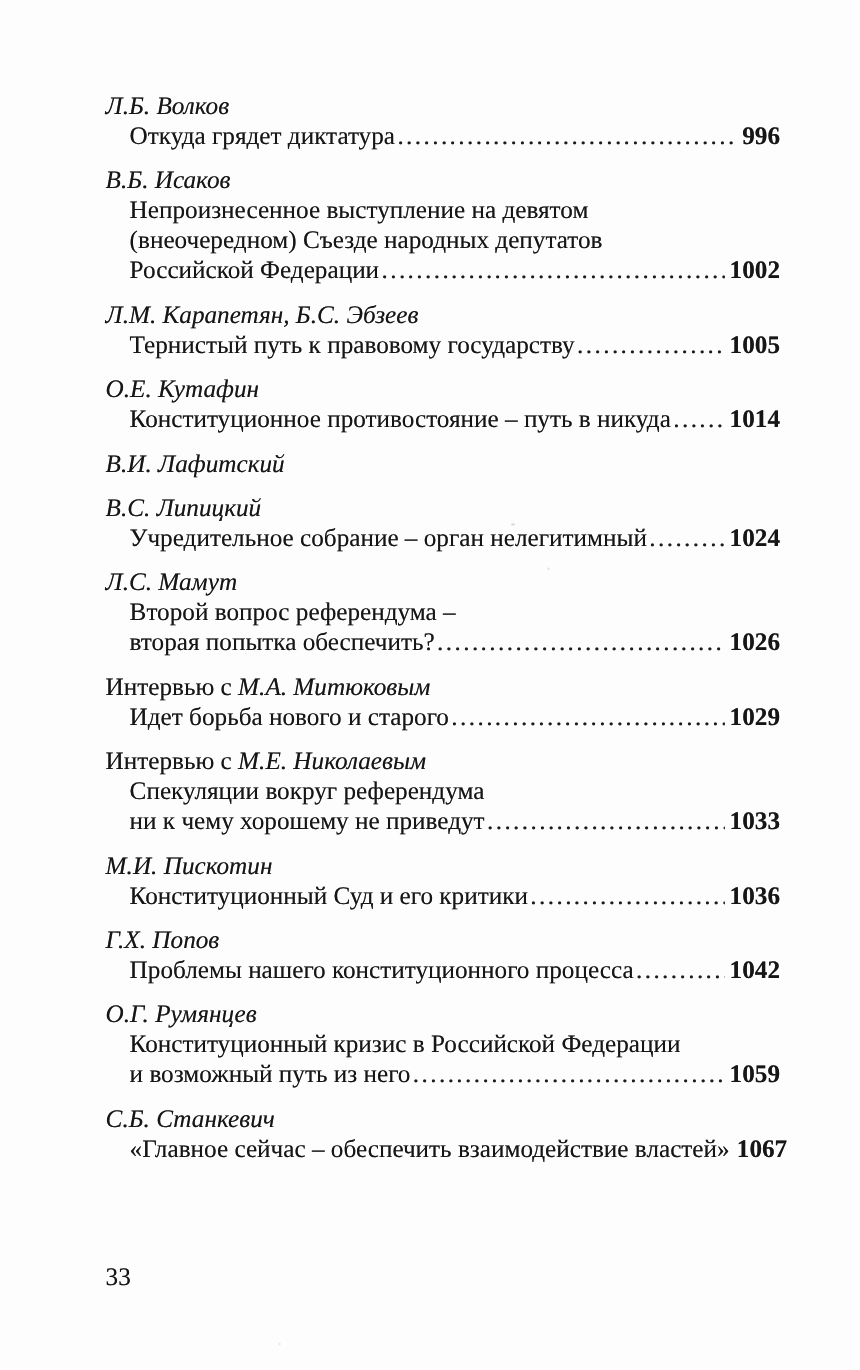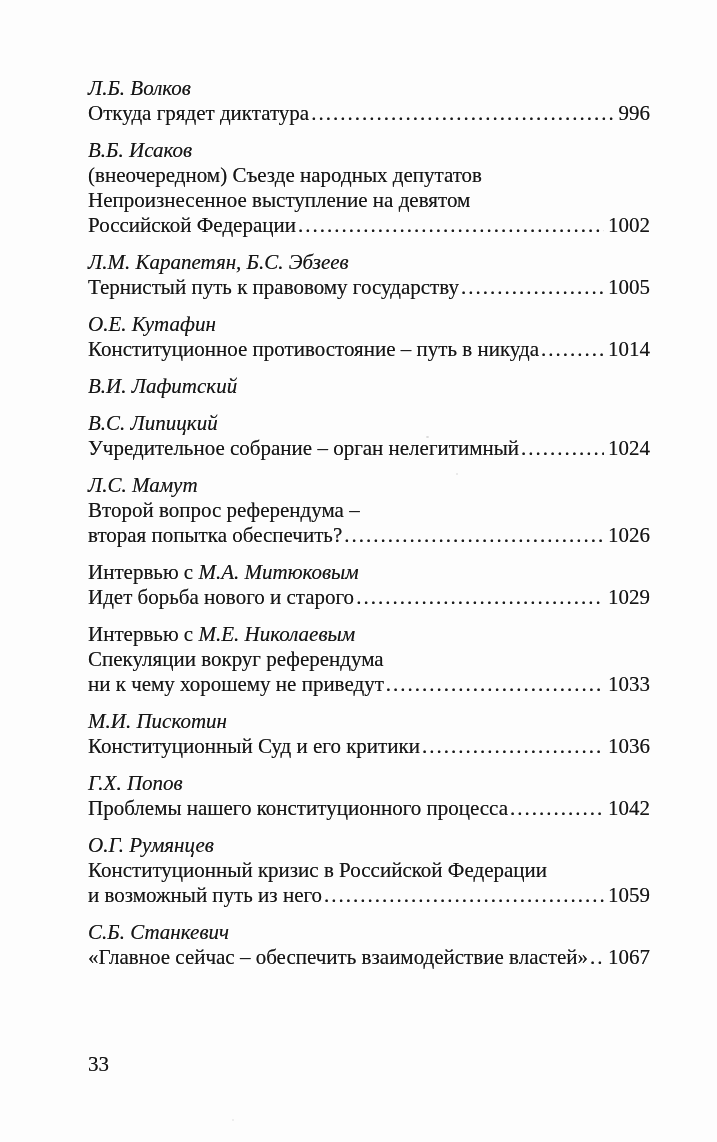--- a/index.html
+++ b/index.html
@@ -40,21 +40,21 @@
   }
   .toc-list { margin: 0; padding: 0; }
   .entry { margin: 0; }
   .entry + .entry { margin-top: 12px; }
   .entry div {
     font-size: 21px;
     line-height: 25px;
   }
   .author-line { font-style: italic; }
   .author-line .roman { font-style: normal; }
-  .title-line { font-style: normal; }
+  .title-line { font-style: normal; margin-left: 20px; }
   .leader-line {
     display: flex;
     align-items: baseline;
   }
   .title-text { white-space: nowrap; }
   .leader {
     flex: 1 1 auto;
     overflow: hidden;
     white-space: nowrap;
     margin-left: 2px;
@@ -63,20 +63,21 @@
   }
   .leader::after {
     content: "................................................................................................................................";
     letter-spacing: 2px;
     font-size: 21px;
     color: #1b1b1b;
   }
   .page-num {
     flex: 0 0 auto;
     text-align: right;
+    font-weight: bold;
   }
   .folio {
     position: absolute;
     left: 88px;
     top: 1052px;
     width: 562px;
     text-align: left;
     font-size: 21px;
     line-height: 25px;
   }
@@ -100,22 +101,22 @@
         <div class="entry">
           <div class="author-line"><span class="author">Л.Б. Волков</span></div>
           <div class="title-line leader-line">
             <span class="title-text">Откуда грядет диктатура</span>
             <span class="leader"></span>
             <span class="page-num">996</span>
           </div>
         </div>
         <div class="entry">
           <div class="author-line"><span class="author">В.Б. Исаков</span></div>
+          <div class="title-line"><span class="title-text">Непроизнесенное выступление на девятом</span></div>
           <div class="title-line"><span class="title-text">(внеочередном) Съезде народных депутатов</span></div>
-          <div class="title-line"><span class="title-text">Непроизнесенное выступление на девятом</span></div>
           <div class="title-line leader-line">
             <span class="title-text">Российской Федерации</span>
             <span class="leader"></span>
             <span class="page-num">1002</span>
           </div>
         </div>
         <div class="entry">
           <div class="author-line"><span class="author">Л.М. Карапетян, Б.С. Эбзеев</span></div>
           <div class="title-line leader-line">
             <span class="title-text">Тернистый путь к правовому государству</span>

